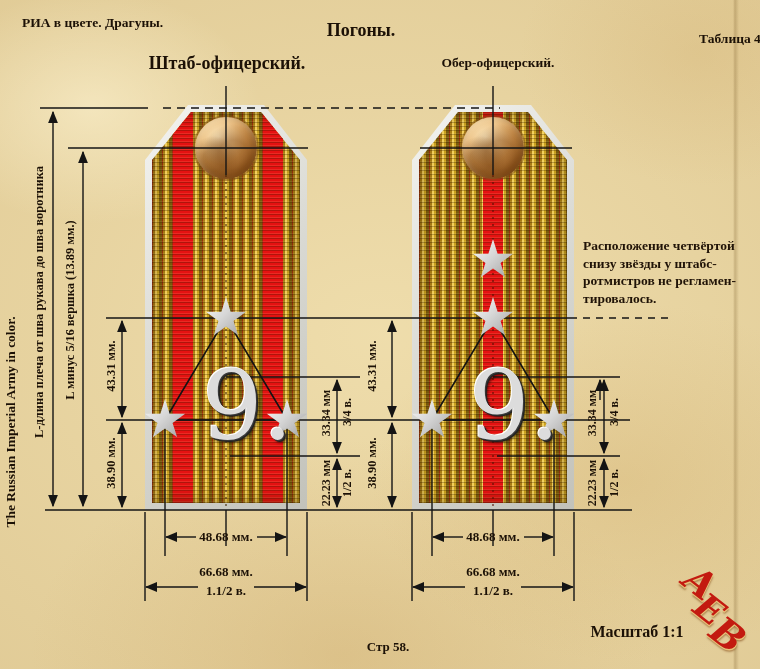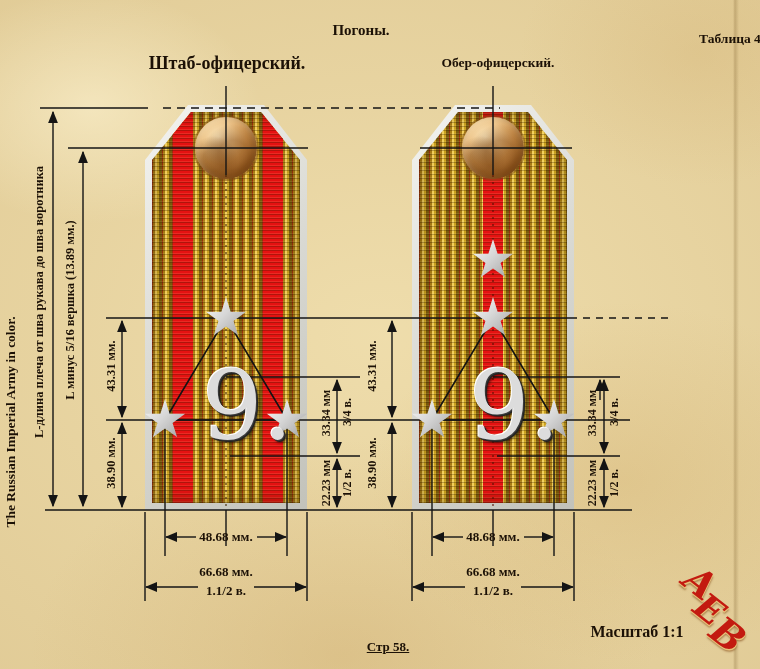--- a/index.html
+++ b/index.html
@@ -65,21 +65,22 @@
   
   .mono{position:absolute; font-family:"DejaVu Serif","Liberation Serif",serif; font-style:italic; font-weight:bold;
         color:#c31a10; z-index:6;
         text-shadow:1px 1px 0 #e8c179, 2px 2px 2px rgba(120,60,10,.55);}
 </style>
 </head>
 <body>
 
 <div class="canvas">
 
-  <div class="lbl c" style="left:361px; top:30px; font-size:15px;">Погоны.</div>
+  <div class="lbl" style="left:22px; top:15px; font-size:13.5px;">РИА в цвете. Драгуны.</div>
+  <div class="lbl c" style="left:361px; top:30px; font-size:18px;">Погоны.</div>
   <div class="lbl" style="left:699px; top:31px; font-size:13.5px;">Таблица 40.</div>
   <div class="lbl c" style="left:227px; top:63px; font-size:18px;">Штаб-офицерский.</div>
   <div class="lbl c" style="left:498px; top:63px; font-size:13.5px;">Обер-офицерский.</div>
 
   <div class="board left">
     <div class="braid two-stripes"></div>
     <div class="button"></div>
   </div>
 
   <div class="board right">
@@ -181,21 +182,25 @@
   <div class="lbl v" style="left:592px; top:483px; font-size:12px;">22.23 мм</div>
   <div class="lbl v" style="left:614px; top:483px; font-size:12px;">1/2 в.</div>
 
   <div class="lbl c" style="left:226px; top:537px; font-size:13px;">48.68 мм.</div>
   <div class="lbl c" style="left:493px; top:537px; font-size:13px;">48.68 мм.</div>
   <div class="lbl c" style="left:226px; top:572px; font-size:13px;">66.68 мм.</div>
   <div class="lbl c" style="left:226px; top:591px; font-size:13px;">1.1/2 в.</div>
   <div class="lbl c" style="left:493px; top:572px; font-size:13px;">66.68 мм.</div>
   <div class="lbl c" style="left:493px; top:591px; font-size:13px;">1.1/2 в.</div>
 
-
-  <div class="lbl c" style="left:388px; top:647px; font-size:13px;text-decoration:underline;">Стр 58.</div>
+  <div class="note" style="left:583px; top:237px;">Расположение четвёртой
+снизу звёзды у штабс-
+ротмистров не регламен-
+тировалось.</div>
+
+  <div class="lbl c" style="left:388px; top:647px; font-size:13px;">Стр 58.</div>
   <div class="lbl c" style="left:637px; top:632px; font-size:16px;">Масштаб 1:1</div>
 
   <div class="mono" style="left:685px; top:560px; font-size:38px; transform:rotate(38deg);">А</div>
   <div class="mono" style="left:696px; top:588px; font-size:36px; transform:rotate(38deg);">Е</div>
   <div class="mono" style="left:712px; top:612px; font-size:38px; transform:rotate(38deg);">В</div>
 
 </div>
 
 </body></html>

